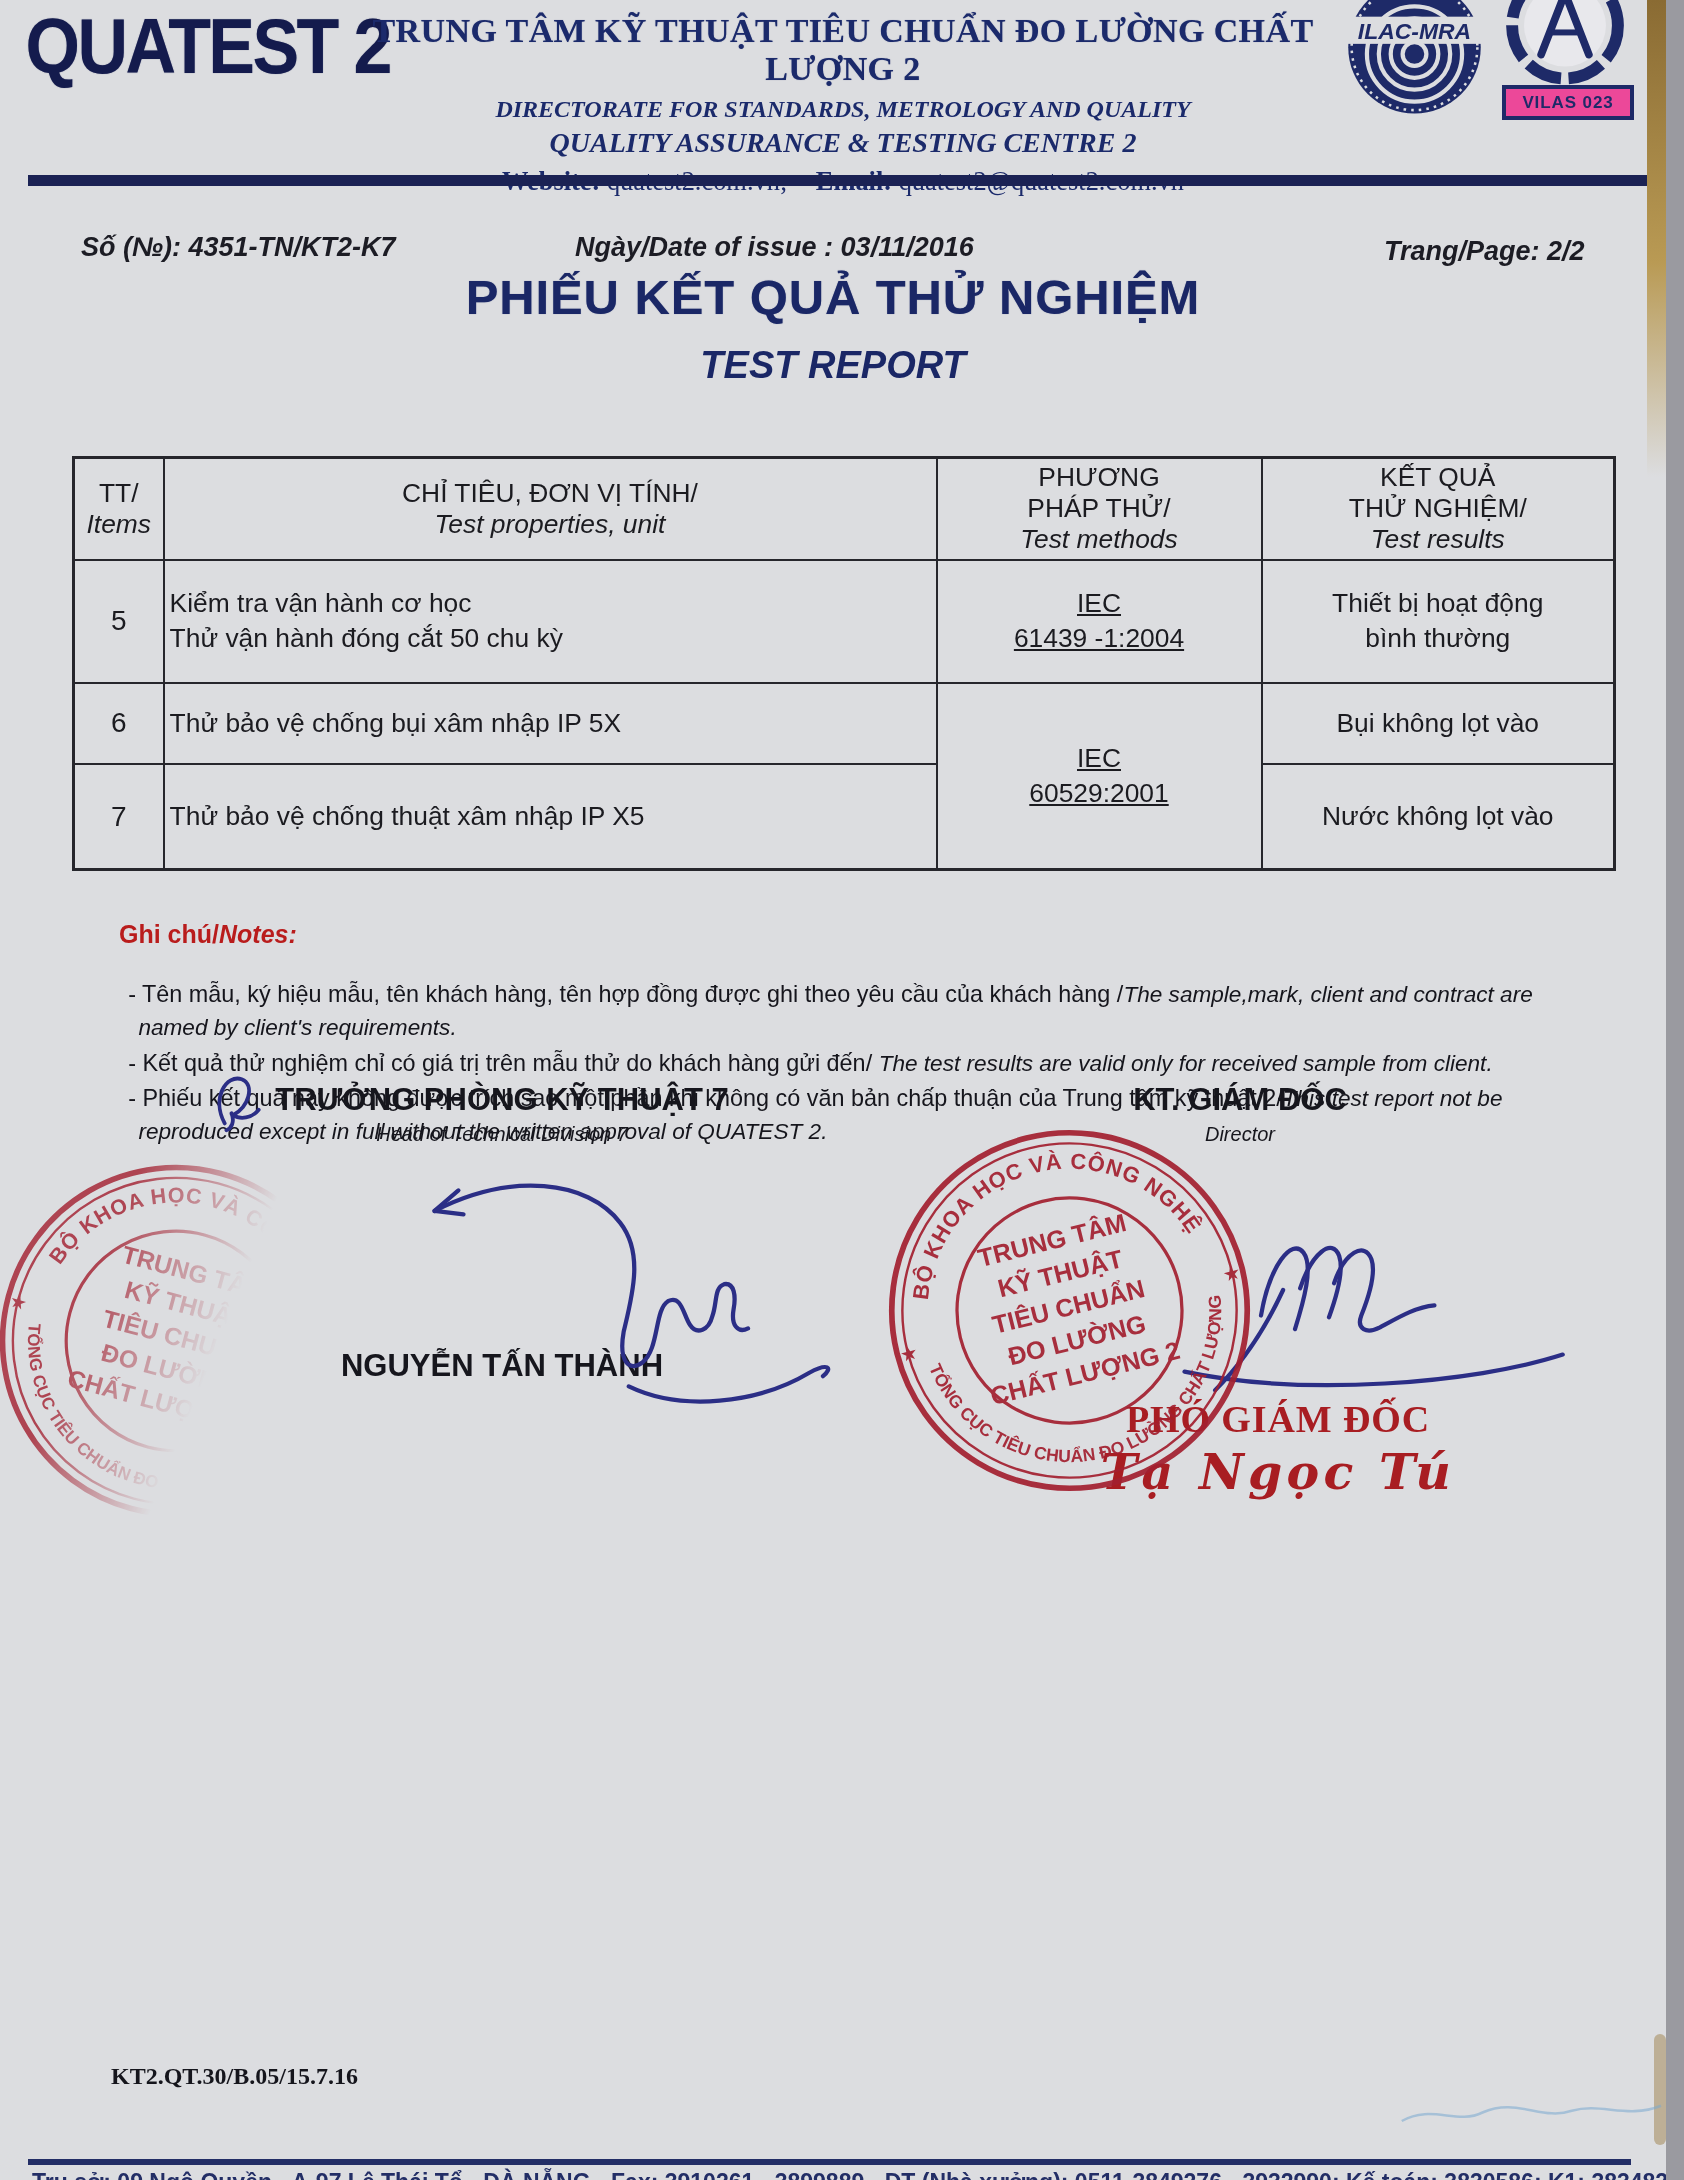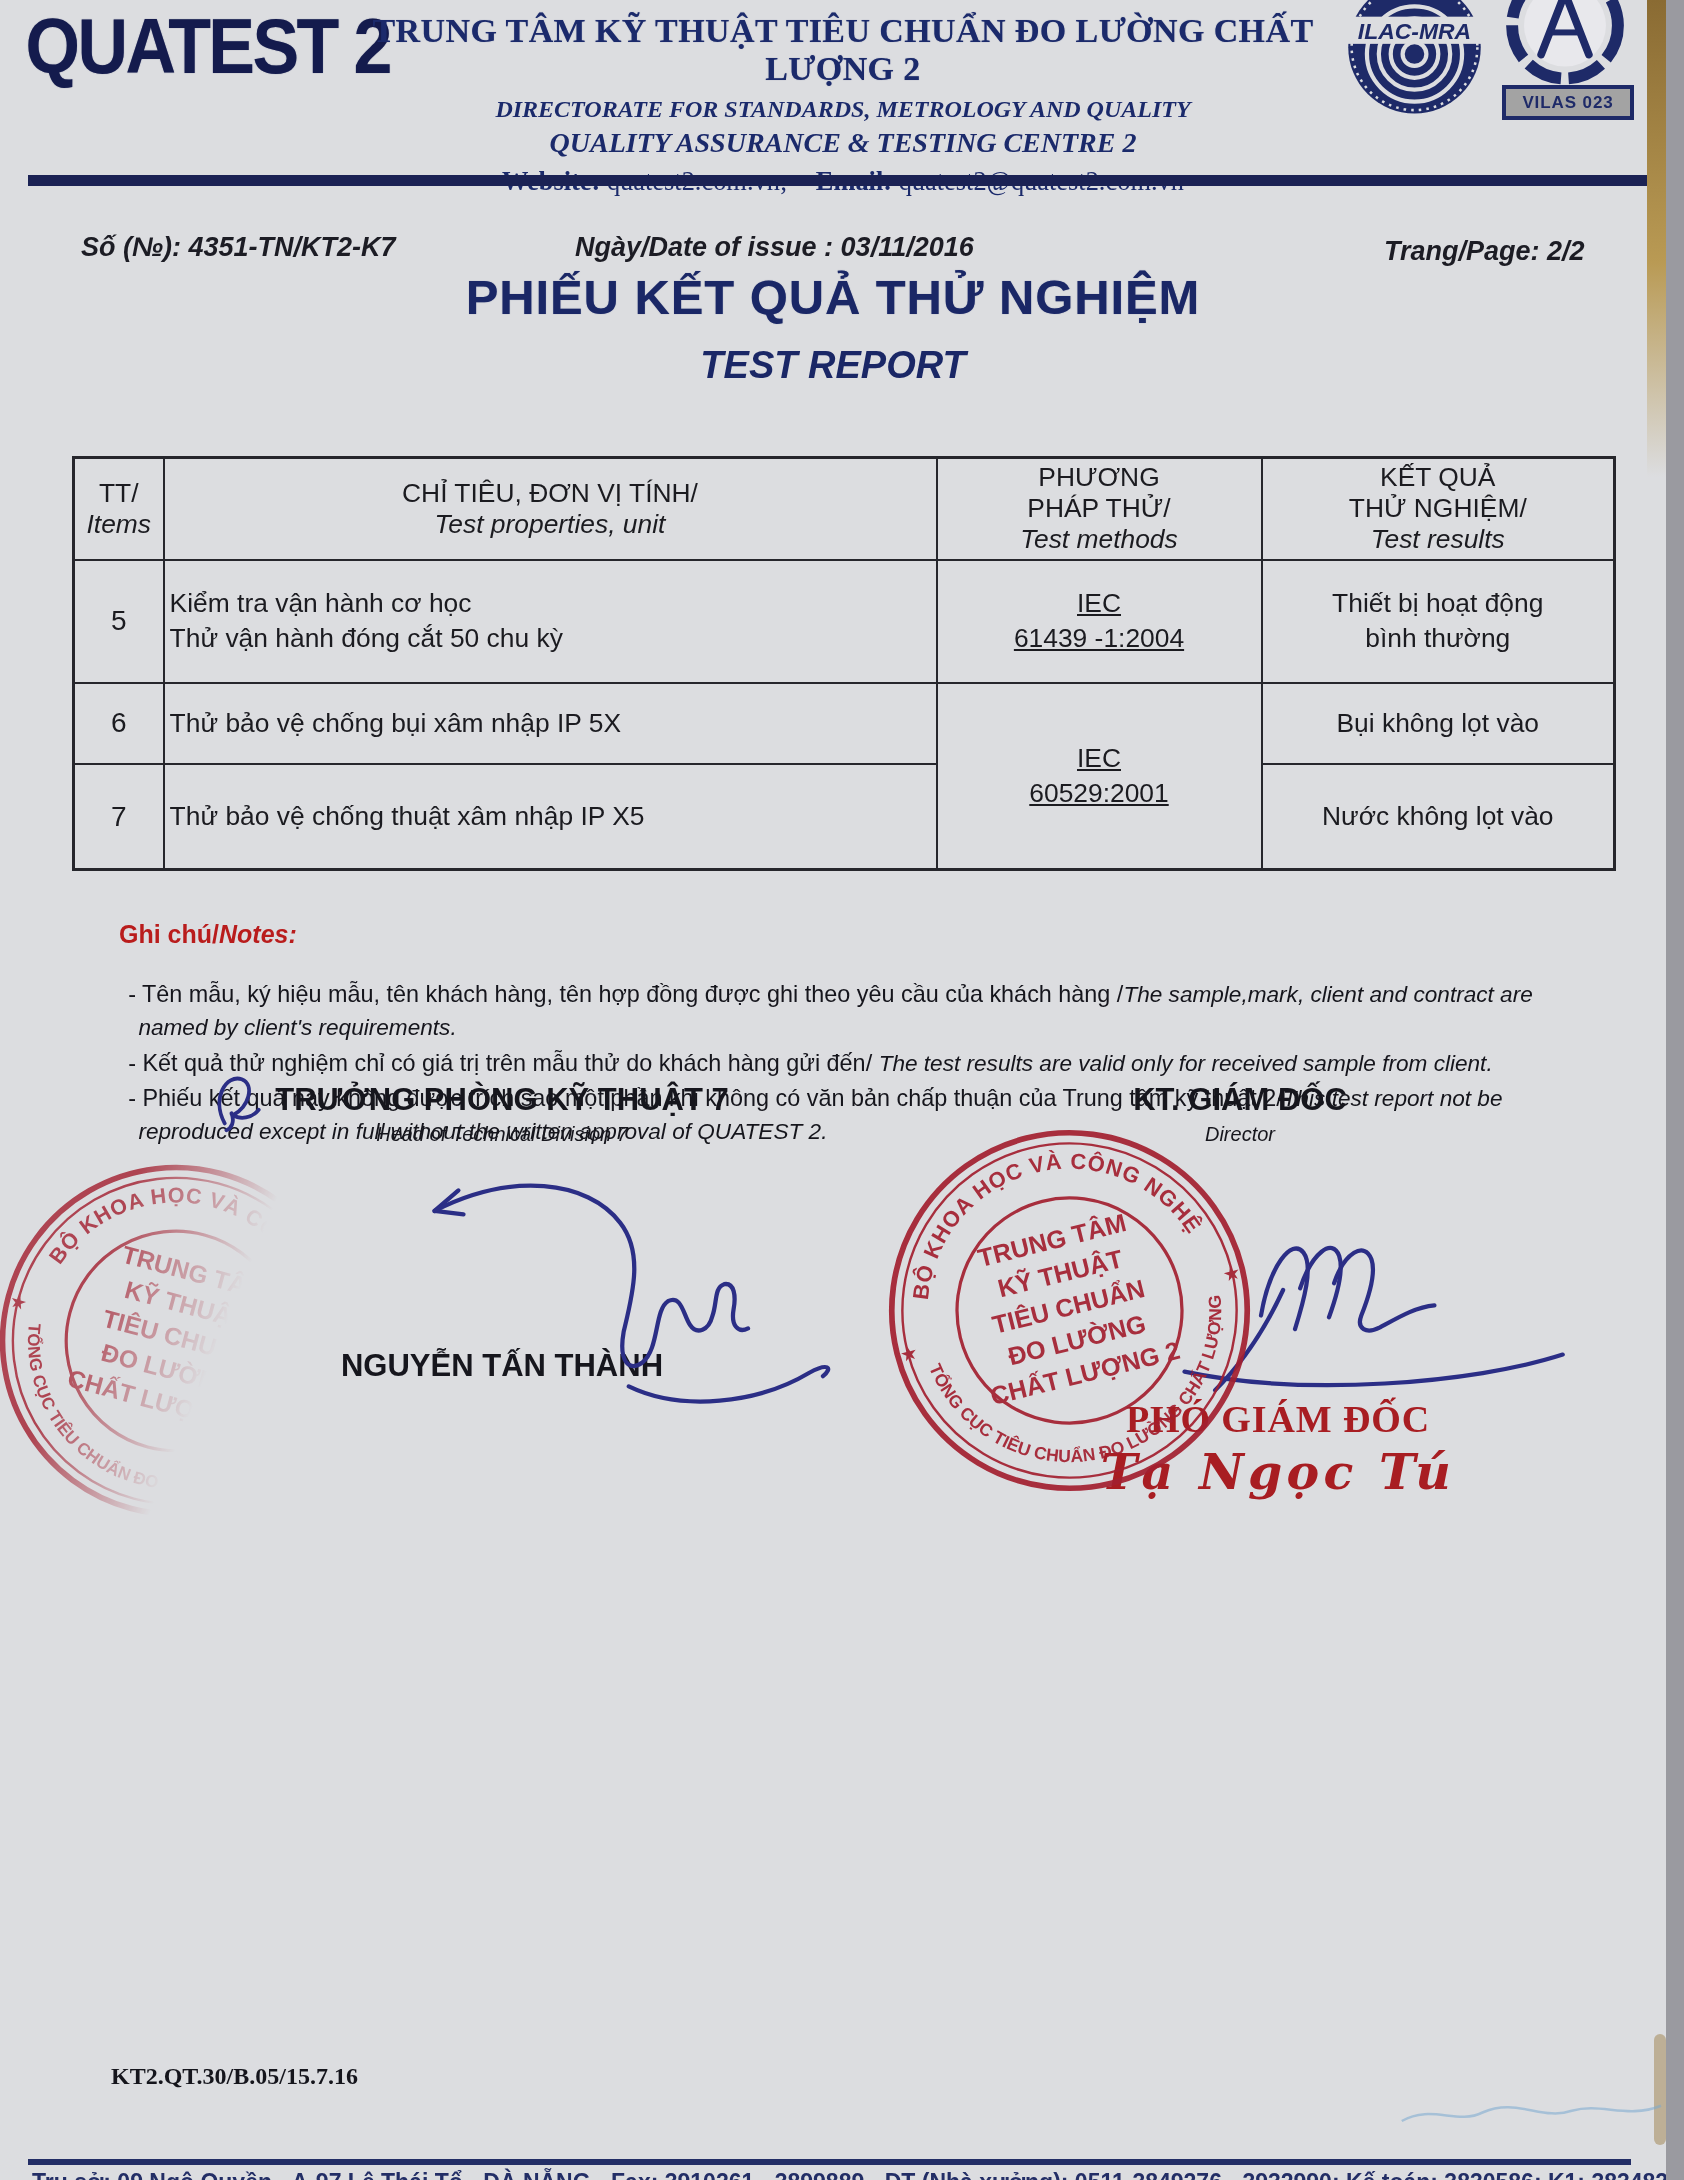--- a/index.html
+++ b/index.html
@@ -15,21 +15,21 @@
   .org-en1{font-family:"Liberation Serif",serif;font-style:italic;font-weight:700;font-size:24px;margin-top:7.7px;}
   .org-en2{font-family:"Liberation Serif",serif;font-style:italic;font-weight:700;font-size:28px;margin-top:4.3px;}
   .web-line{font-family:"Liberation Serif",serif;font-size:26.4px;margin-top:6.8px;font-weight:700;}
   .web-line .val{font-weight:400;}
   .web-line .email-label{margin-left:22px;}
   .rule{position:absolute;left:28px;top:175px;width:1625px;height:11px;background:#1b2254;}
   
   .ilac{position:absolute;left:1344px;top:-19px;width:141px;height:141px;}
   .vilas{position:absolute;left:1501px;top:-29px;width:128px;height:128px;}
   .vilas-badge{position:absolute;left:1502px;top:85px;width:124px;height:27px;border:4.3px solid #1e2a68;
-    background:#a3a3a3;color:#1e2a68;font-weight:800;font-size:17px;line-height:27px;text-align:center;letter-spacing:0.9px;}
+    background:#ec4899;color:#1e2a68;font-weight:800;font-size:17px;line-height:27px;text-align:center;letter-spacing:0.9px;}
   
   .doc-no{position:absolute;left:81px;top:232px;font-size:27px;font-weight:700;font-style:italic;color:#1c1c24;}
   .doc-date{position:absolute;left:575px;top:232px;font-size:27px;font-weight:700;font-style:italic;color:#1c1c24;}
   .doc-page{position:absolute;left:1384px;top:236px;font-size:27px;font-weight:700;font-style:italic;color:#1c1c24;}
   .title{position:absolute;left:0;top:269px;width:100%;text-align:center;font-size:49px;font-weight:800;
     color:#1a2766;letter-spacing:0.9px;text-shadow:0 0 0.9px rgba(26,39,102,.5);}
   .subtitle{position:absolute;left:0;top:344px;width:100%;text-align:center;font-size:38px;font-weight:700;
     font-style:italic;color:#1a2766;}
   
   .table-wrap{position:absolute;left:72px;top:456px;width:1542px;}

